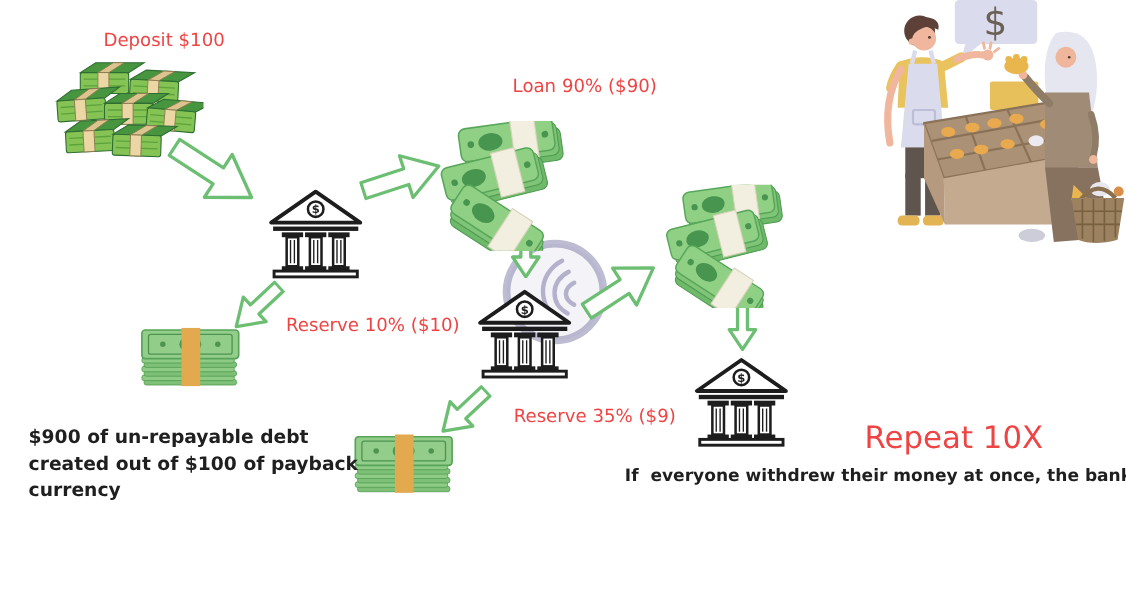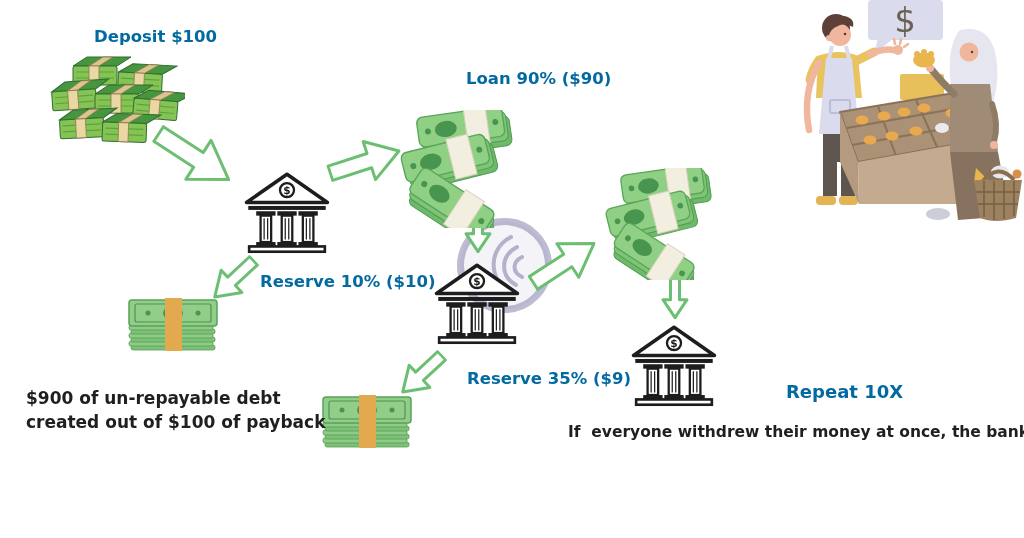--- a/index.html
+++ b/index.html
@@ -1,18 +1,18 @@
 <!DOCTYPE html>
 <html><head>
 <meta charset="utf-8">
 <style>
   html,body{margin:0;padding:0;background:#ffffff;}
   .canvas{position:relative;width:1024px;height:538px;background:#ffffff;overflow:hidden;
           font-family:"DejaVu Sans", sans-serif;}
-  .lbl{position:absolute;font-weight:700;font-size:16.5px;color:#0369a1;white-space:pre;z-index:5;}
+  .lbl{position:absolute;font-weight:400;font-size:16.5px;color:#ef4444;white-space:pre;z-index:5;}
   .note{position:absolute;font-weight:600;color:#1f1f1f;z-index:5;}
   .note-line{white-space:pre;}
   .money,.bank,.arrow,.watermark,.illu{position:absolute;}
   .watermark{z-index:1;}
   .arrow{z-index:2;}
   .illu{z-index:2;}
   .money{z-index:3;}
   .bank{z-index:4;}
   .arrow svg,.money svg,.bank svg,.watermark svg,.illu svg{display:block;width:100%;height:100%;}
   .bank text{font-family:"DejaVu Sans", sans-serif;font-weight:bold;}
@@ -186,27 +186,28 @@
   </div>
   <div class="bank" style="left:630px;top:325px;width:88px;height:82px;">
     <svg viewBox="0 0 100 92">
       <use href="#bank-shape"></use>
       <text x="50" y="24.5" font-size="12" text-anchor="middle" fill="#1d1d1d">$</text>
     </svg>
   </div>
 
   <div class="lbl" style="left:94px;top:27px;">Deposit $100</div>
   <div class="lbl" style="left:466px;top:69px;text-align:center;">Loan 90% ($90)</div>
-  <div class="lbl" style="left:260px;top:272px;">Reserve 10% ($10)</div>
+  <div class="lbl" style="left:260px;top:286px;">Reserve 10% ($10)</div>
   <div class="lbl" style="left:467px;top:369px;">Reserve 35% ($9)</div>
-  <div class="lbl" style="left:786px;top:381px;font-size:18px;">Repeat 10X</div>
+  <div class="lbl" style="left:786px;top:381px;font-size:28px;">Repeat 10X</div>
 
   <div class="note" style="left:26px;top:386px;width:252px;font-size:17px;line-height:24px;">
     <div class="note-line">$900 of un-repayable debt</div>
     <div class="note-line">created out of $100 of payback</div>
+    <div class="note-line">currency</div>
   </div>
 
   <div class="note" style="left:568px;top:421px;width:440px;font-size:15.5px;line-height:23px;">
     <div class="note-line">If  everyone withdrew their money at once, the bank</div>
   </div>
 
   <div class="illu" style="left:792px;top:0;width:232px;height:228px;">
     <svg viewBox="0 0 232 228">
 
       <g>

